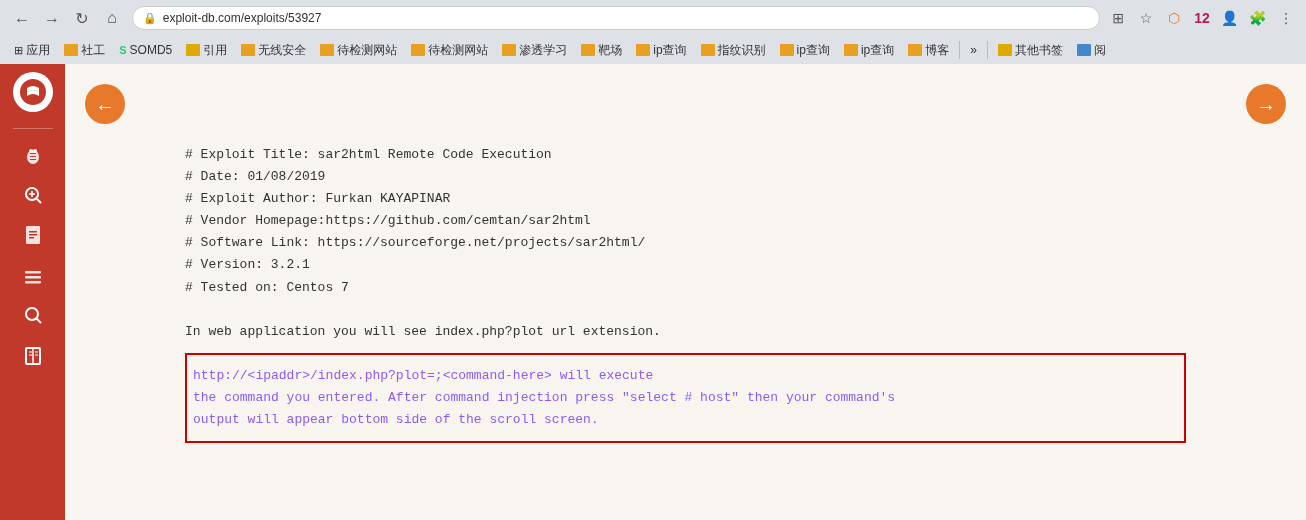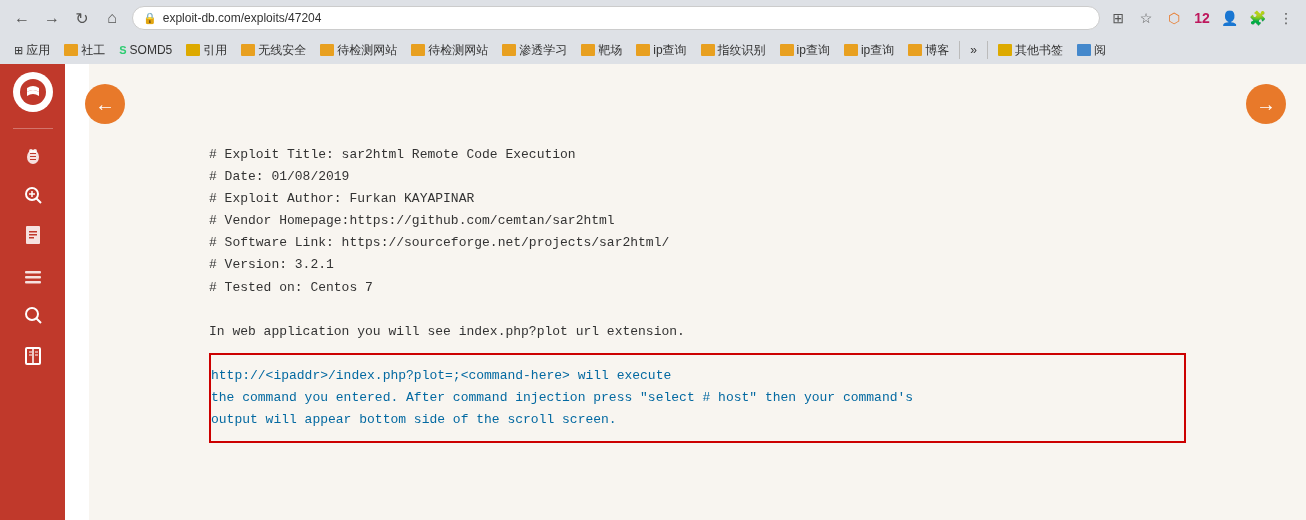--- a/index.html
+++ b/index.html
@@ -33,39 +33,39 @@
     .sidebar-logo { width: 40px; height: 40px; background: white; border-radius: 50%; display: flex; align-items: center; justify-content: center; margin-bottom: 8px; }
     .sidebar-logo svg { width: 28px; height: 28px; }
     .sidebar-divider { width: 40px; height: 1px; background: rgba(255,255,255,0.3); margin: 4px 0; }
     .sidebar-item { width: 40px; height: 36px; display: flex; align-items: center; justify-content: center; cursor: pointer; border-radius: 4px; color: white; font-size: 18px; }
 
     
     .content-area { flex: 1; background: white; overflow-y: auto; position: relative; }
     .nav-arrow-left { position: absolute; left: 20px; top: 20px; width: 40px; height: 40px; background: #e8792a; border-radius: 50%; display: flex; align-items: center; justify-content: center; cursor: pointer; font-size: 20px; color: white; font-weight: bold; z-index: 10; }
     .nav-arrow-right { position: absolute; right: 20px; top: 20px; width: 40px; height: 40px; background: #e8792a; border-radius: 50%; display: flex; align-items: center; justify-content: center; cursor: pointer; font-size: 20px; color: white; font-weight: bold; z-index: 10; }
 
-    .exploit-content { padding: 80px 120px 30px 120px; background: #f8f5f0; min-height: 100%; margin-left: 24px; }
+    .exploit-content { padding: 80px 120px 30px 120px; background: #f8f5f0; min-height: 100%; }
     .code-block { font-family: 'Courier New', Courier, monospace; font-size: 13px; color: #333; line-height: 1.7; white-space: pre; }
-    .command-box { border: 2px solid #cc0000; padding: 10px 0; margin-top: 10px; background: #f8f5f0; font-family: 'Courier New', Courier, monospace; font-size: 13px; color: #0369a1; line-height: 1.7; white-space: pre; }
+    .command-box { border: 2px solid #cc0000; padding: 10px 6px; margin-top: 10px; background: #f8f5f0; font-family: 'Courier New', Courier, monospace; font-size: 13px; color: #8b5cf6; line-height: 1.7; white-space: pre; }
   </style>
 </head>
 <body>
 
 <div class="browser-chrome">
 
   <div class="browser-top-bar">
     <div class="nav-buttons">
       <button class="nav-btn">←</button>
       <button class="nav-btn">→</button>
       <button class="nav-btn">↻</button>
       <button class="nav-btn">⌂</button>
     </div>
     <div class="address-bar">
       <span class="lock-icon">🔒</span>
-      <span>exploit-db.com/exploits/47204</span>
+      <span>exploit-db.com/exploits/53927</span>
     </div>
     <div class="browser-actions">
       <button class="browser-action-btn">⊞</button>
       <button class="browser-action-btn">☆</button>
       <button class="browser-action-btn" style="color:#e8792a;">⬡</button>
       <button class="browser-action-btn" style="font-weight:bold;color:#be185d;">12</button>
       <button class="browser-action-btn">👤</button>
       <button class="browser-action-btn">🧩</button>
       <button class="browser-action-btn">⋮</button>
     </div>

